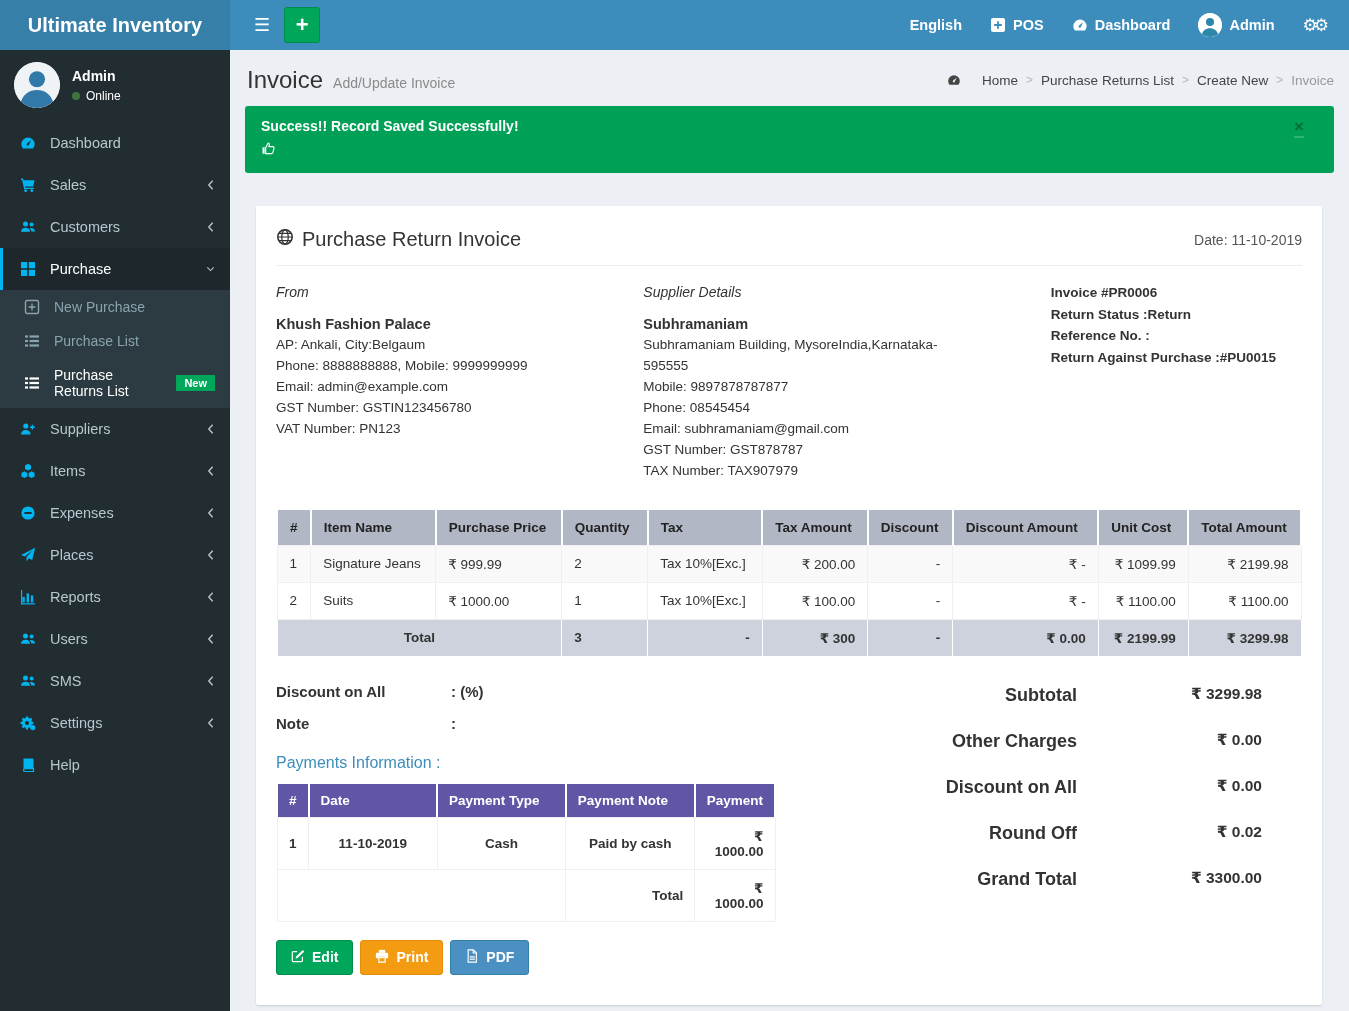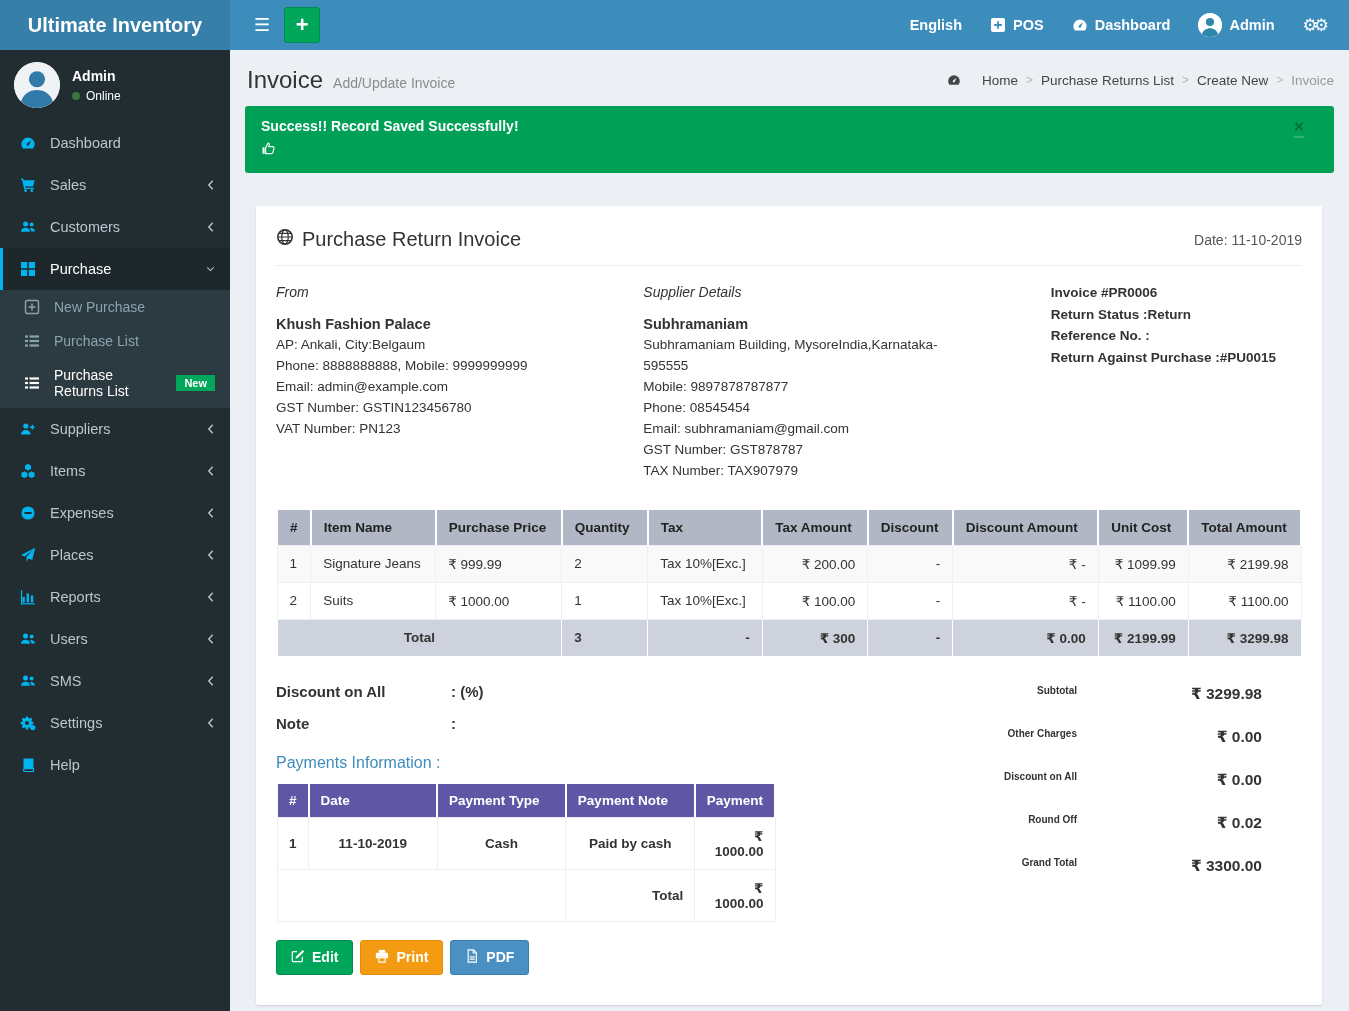--- a/index.html
+++ b/index.html
@@ -88,21 +88,21 @@
   .kv-label { width:175px; font-weight:bold; font-size:15px; }
   .kv-value { font-weight:bold; font-size:15px; }
   .pay-heading { color:#3c8dbc; font-size:16px; margin:22px 0 12px; font-weight:normal; }
   table.payments { width:500px; border-collapse:collapse; font-size:13.5px; }
   table.payments th { background:#5f57a6; color:#fff; text-align:left; font-weight:bold; padding:9px 11px; border:2px solid #fff; border-top:none; border-bottom:none; }
   table.payments td { padding:10px 11px; border:1px solid #edeff2; font-weight:bold; text-align:center; }
   table.payments td.pay-amt { text-align:right; }
   table.payments td.pay-total-label { text-align:right; }
   .totals { padding-right:40px; }
   .total-line { display:flex; justify-content:flex-end; margin-bottom:25px; }
-  .total-label { font-weight:bold; font-size:10px; }
+  .total-label { font-weight:bold; font-size:18px; }
   .total-value { width:185px; text-align:right; font-weight:bold; font-size:15.5px; }
 
   
   .btn-row { display:flex; gap:7px; margin-top:18px; }
   .btn { display:inline-flex; align-items:center; gap:7px; color:#fff; font-weight:bold; font-size:14px; padding:8px 14px; border:none; border-radius:3px; cursor:pointer; }
   .btn svg { width:14px; height:14px; }
   .btn-edit { background:#00a65a; border:1px solid #008d4c; }
   .btn-print { background:#f39c12; border:1px solid #e08e0b; }
   .btn-pdf { background:#4a90c2; border:1px solid #367fa9; }
 

